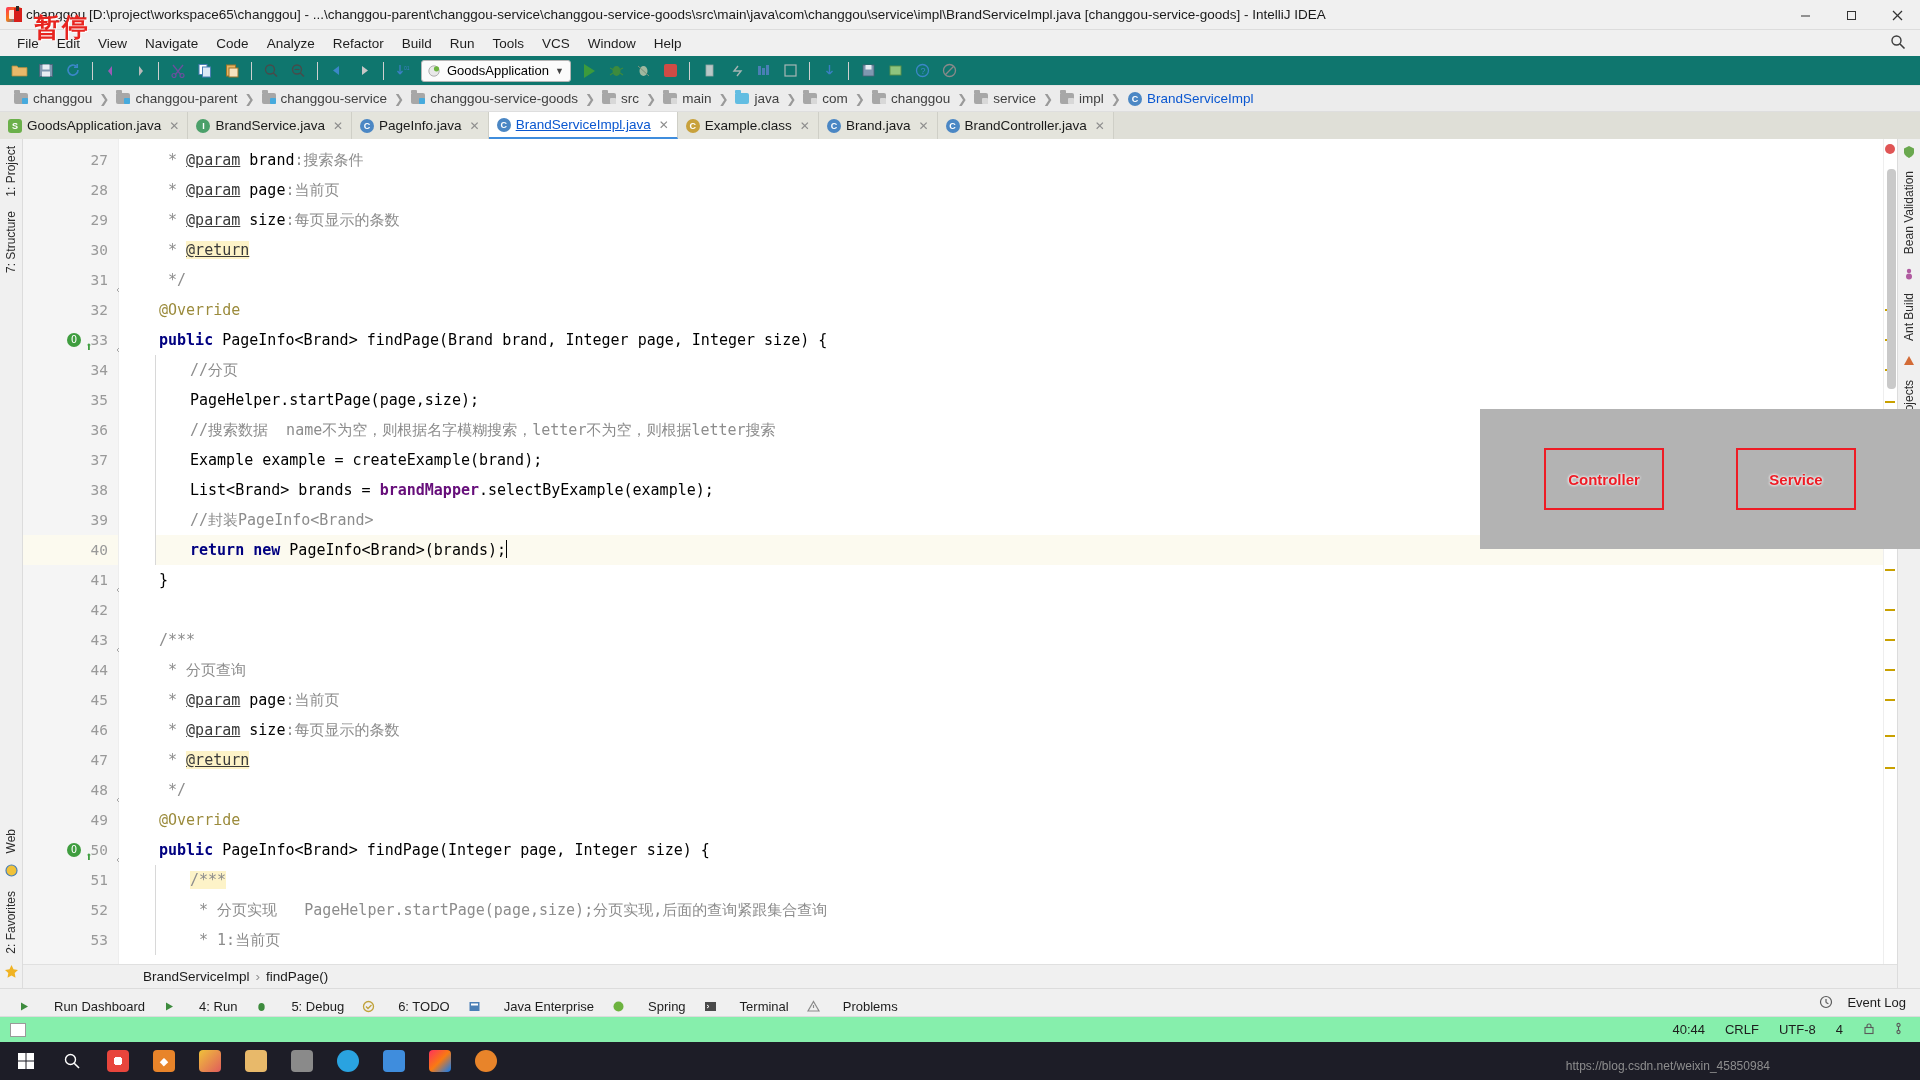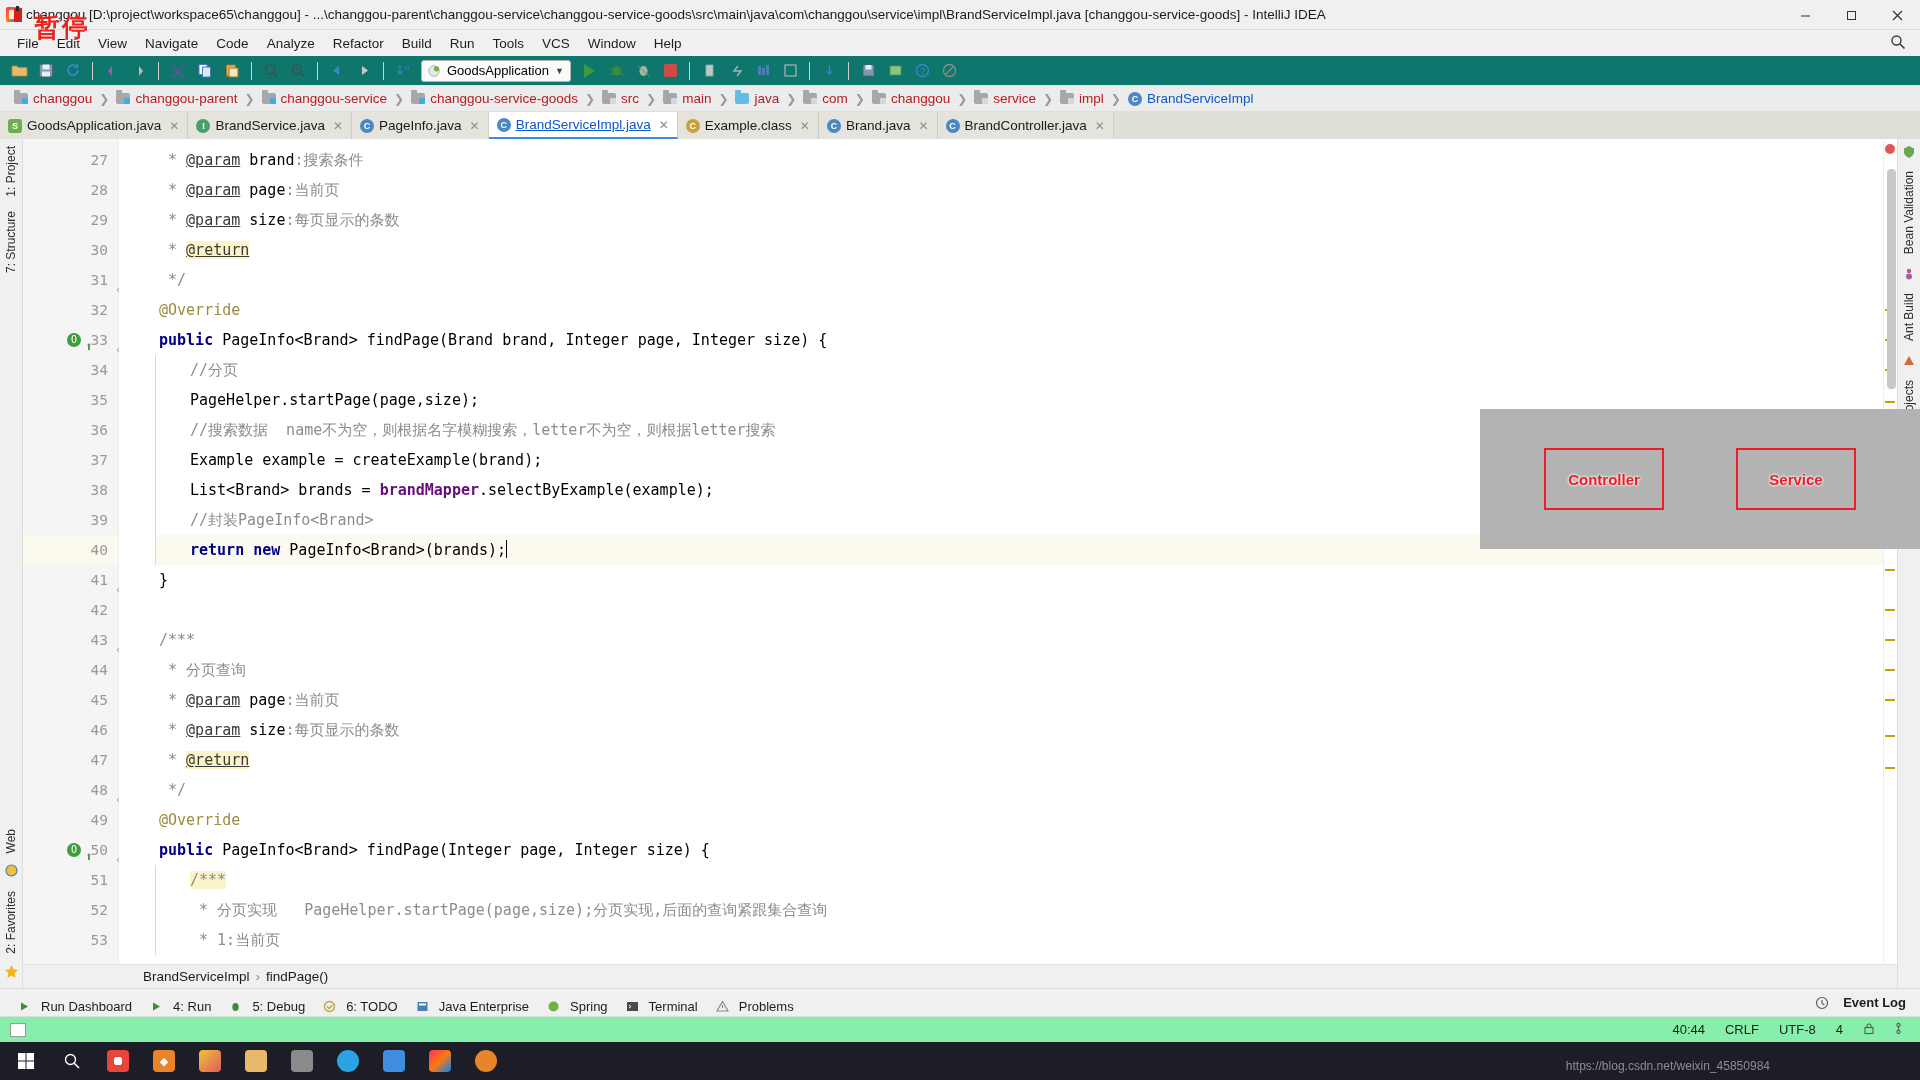--- a/index.html
+++ b/index.html
@@ -55,21 +55,21 @@
     display:flex; align-items:center; gap:6px; height:22px; padding:0 6px 0 5px;
     border:1px solid #b5b5b5; background:#fbfbfb; border-radius:3px; margin:0 4px;
     font-size:13px; min-width:150px;
   }
   .runcfg .caret { margin-left:auto; font-size:9px; color:#444; }
   .sq { width:12px; height:12px; border-radius:2px; }
   .tri-right { width:0;height:0;border-left:11px solid #3c9b3c;border-top:7px solid transparent;border-bottom:7px solid transparent; }
 
   
   .crumbs { height: 26px; background: #ececec; display:flex; align-items:center; padding-left: 8px; flex:none; border-bottom:1px solid #dedede;}
-  .crumb { display:flex; align-items:center; gap:5px; padding: 0 6px; font-size:13.5px; color:#b91c1c; white-space:nowrap;}
+  .crumb { display:flex; align-items:center; gap:5px; padding: 0 6px; font-size:13.5px; color:#404040; white-space:nowrap;}
   .crumb.last { color:#0a57d0; }
   .crumb-sep { color:#9a9a9a; font-size:12px; padding:0 1px;}
   .folder { width:14px; height:11px; position:relative; }
   .folder i { position:absolute; inset:0; background:#a7a7a7; border-radius:1px 2px 2px 2px; }
   .folder i::before{content:"";position:absolute;left:0;top:-3px;width:6px;height:3px;background:#a7a7a7;border-radius:1px 1px 0 0;}
   .folder b { position:absolute; right:0px; bottom:0px; width:6px; height:6px; background:#46aadd; border-radius:1px; }
   .folder.blue i { background:#62bde2; }
   .folder.blue i::before{ background:#62bde2; }
   .folder.plain b { background:#d8d8d8; }
 
@@ -158,22 +158,22 @@
     border-top:1px solid #e0e0e0;
   }
   .botcrumb .sepc { color:#8f8f8f; }
 
   
   .toolwin {
     height:28px; background:#f0f0f0; display:flex; align-items:center; gap:18px;
     padding-left:18px; font-size:13px; color:#1d1d1d; border-top:1px solid #dcdcdc; flex:none;
     position:relative;
   }
-  .twi { display:flex; align-items:center; gap:10px; white-space:nowrap;margin-top:7px; }
-  .toolwin .right { position:absolute; right:14px; display:flex; align-items:flex-end; gap:14px;font-weight:bold; }
+  .twi { display:flex; align-items:center; gap:23px; white-space:nowrap;margin-top:7px; }
+  .toolwin .right { position:absolute; right:14px; display:flex; align-items:flex-start; gap:14px; }
 
   
   .status {
     height:26px; background:#86efac; display:flex; align-items:center;
     padding-left:10px; font-size:13px; color:#1d1d1d; border-top:1px solid #dcdcdc; flex:none;
     position:relative;
   }
   .status .right { position:absolute; right:12px; display:flex; align-items:center; gap:20px; }
 
   

